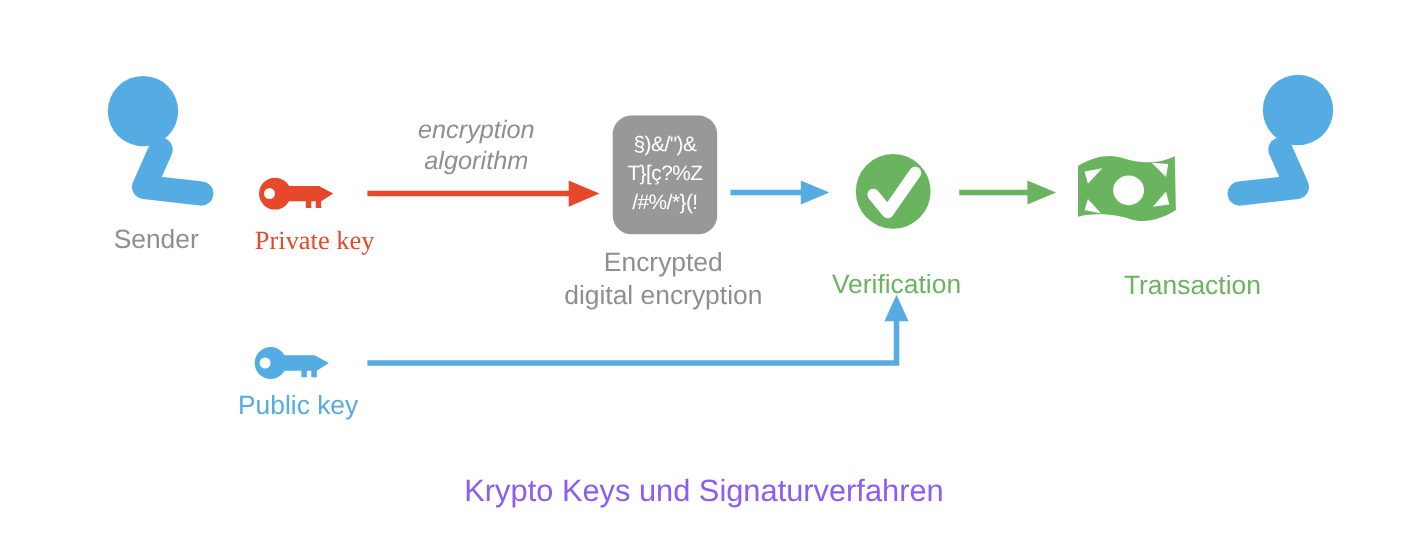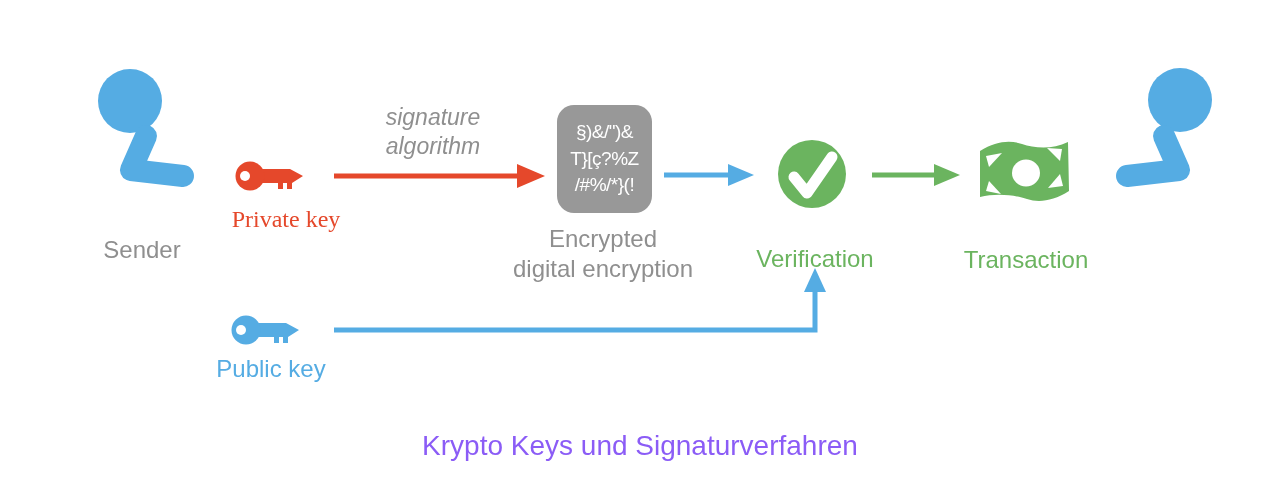--- a/index.html
+++ b/index.html
@@ -96,36 +96,36 @@
       <path d="M1063 186 L1048 188 L1060 174 Z" fill="#FFFFFF"></path>
     </g>
   </svg>
 
   <div class="cipher-box">
     <div>§)&amp;/")&amp;</div>
     <div>T}[ç?%Z</div>
     <div>/#%/*}(!</div>
   </div>
 
-  <div class="lbl" style="left:142px;top:203px;margin-top:32px;">Sender</div>
+  <div class="lbl" style="left:142px;top:203px;">Sender</div>
 
   <div class="lbl red" style="left:286px;top:204px;font-family:Liberation Serif, serif;">Private key</div>
 
   <div class="lbl italic" style="left:433px;top:103px;">
-    <div>signature</div>
+    <div>encryption</div>
     <div>algorithm</div>
   </div>
 
   <div class="lbl" style="left:603px;top:224px;">
     <div>Encrypted</div>
     <div>digital encryption</div>
   </div>
 
   <div class="lbl green" style="left:815px;top:224px;">Verification</div>
 
-  <div class="lbl green" style="left:1026px;top:225px;">Transaction</div>
+  <div class="lbl green" style="left:1084px;top:225px;">Transaction</div>
 
 
   <div class="lbl blue" style="left:271px;top:354px;">Public key</div>
 
   <div class="caption">Krypto Keys und Signaturverfahren</div>
 
 </div>
 
 </body></html>

